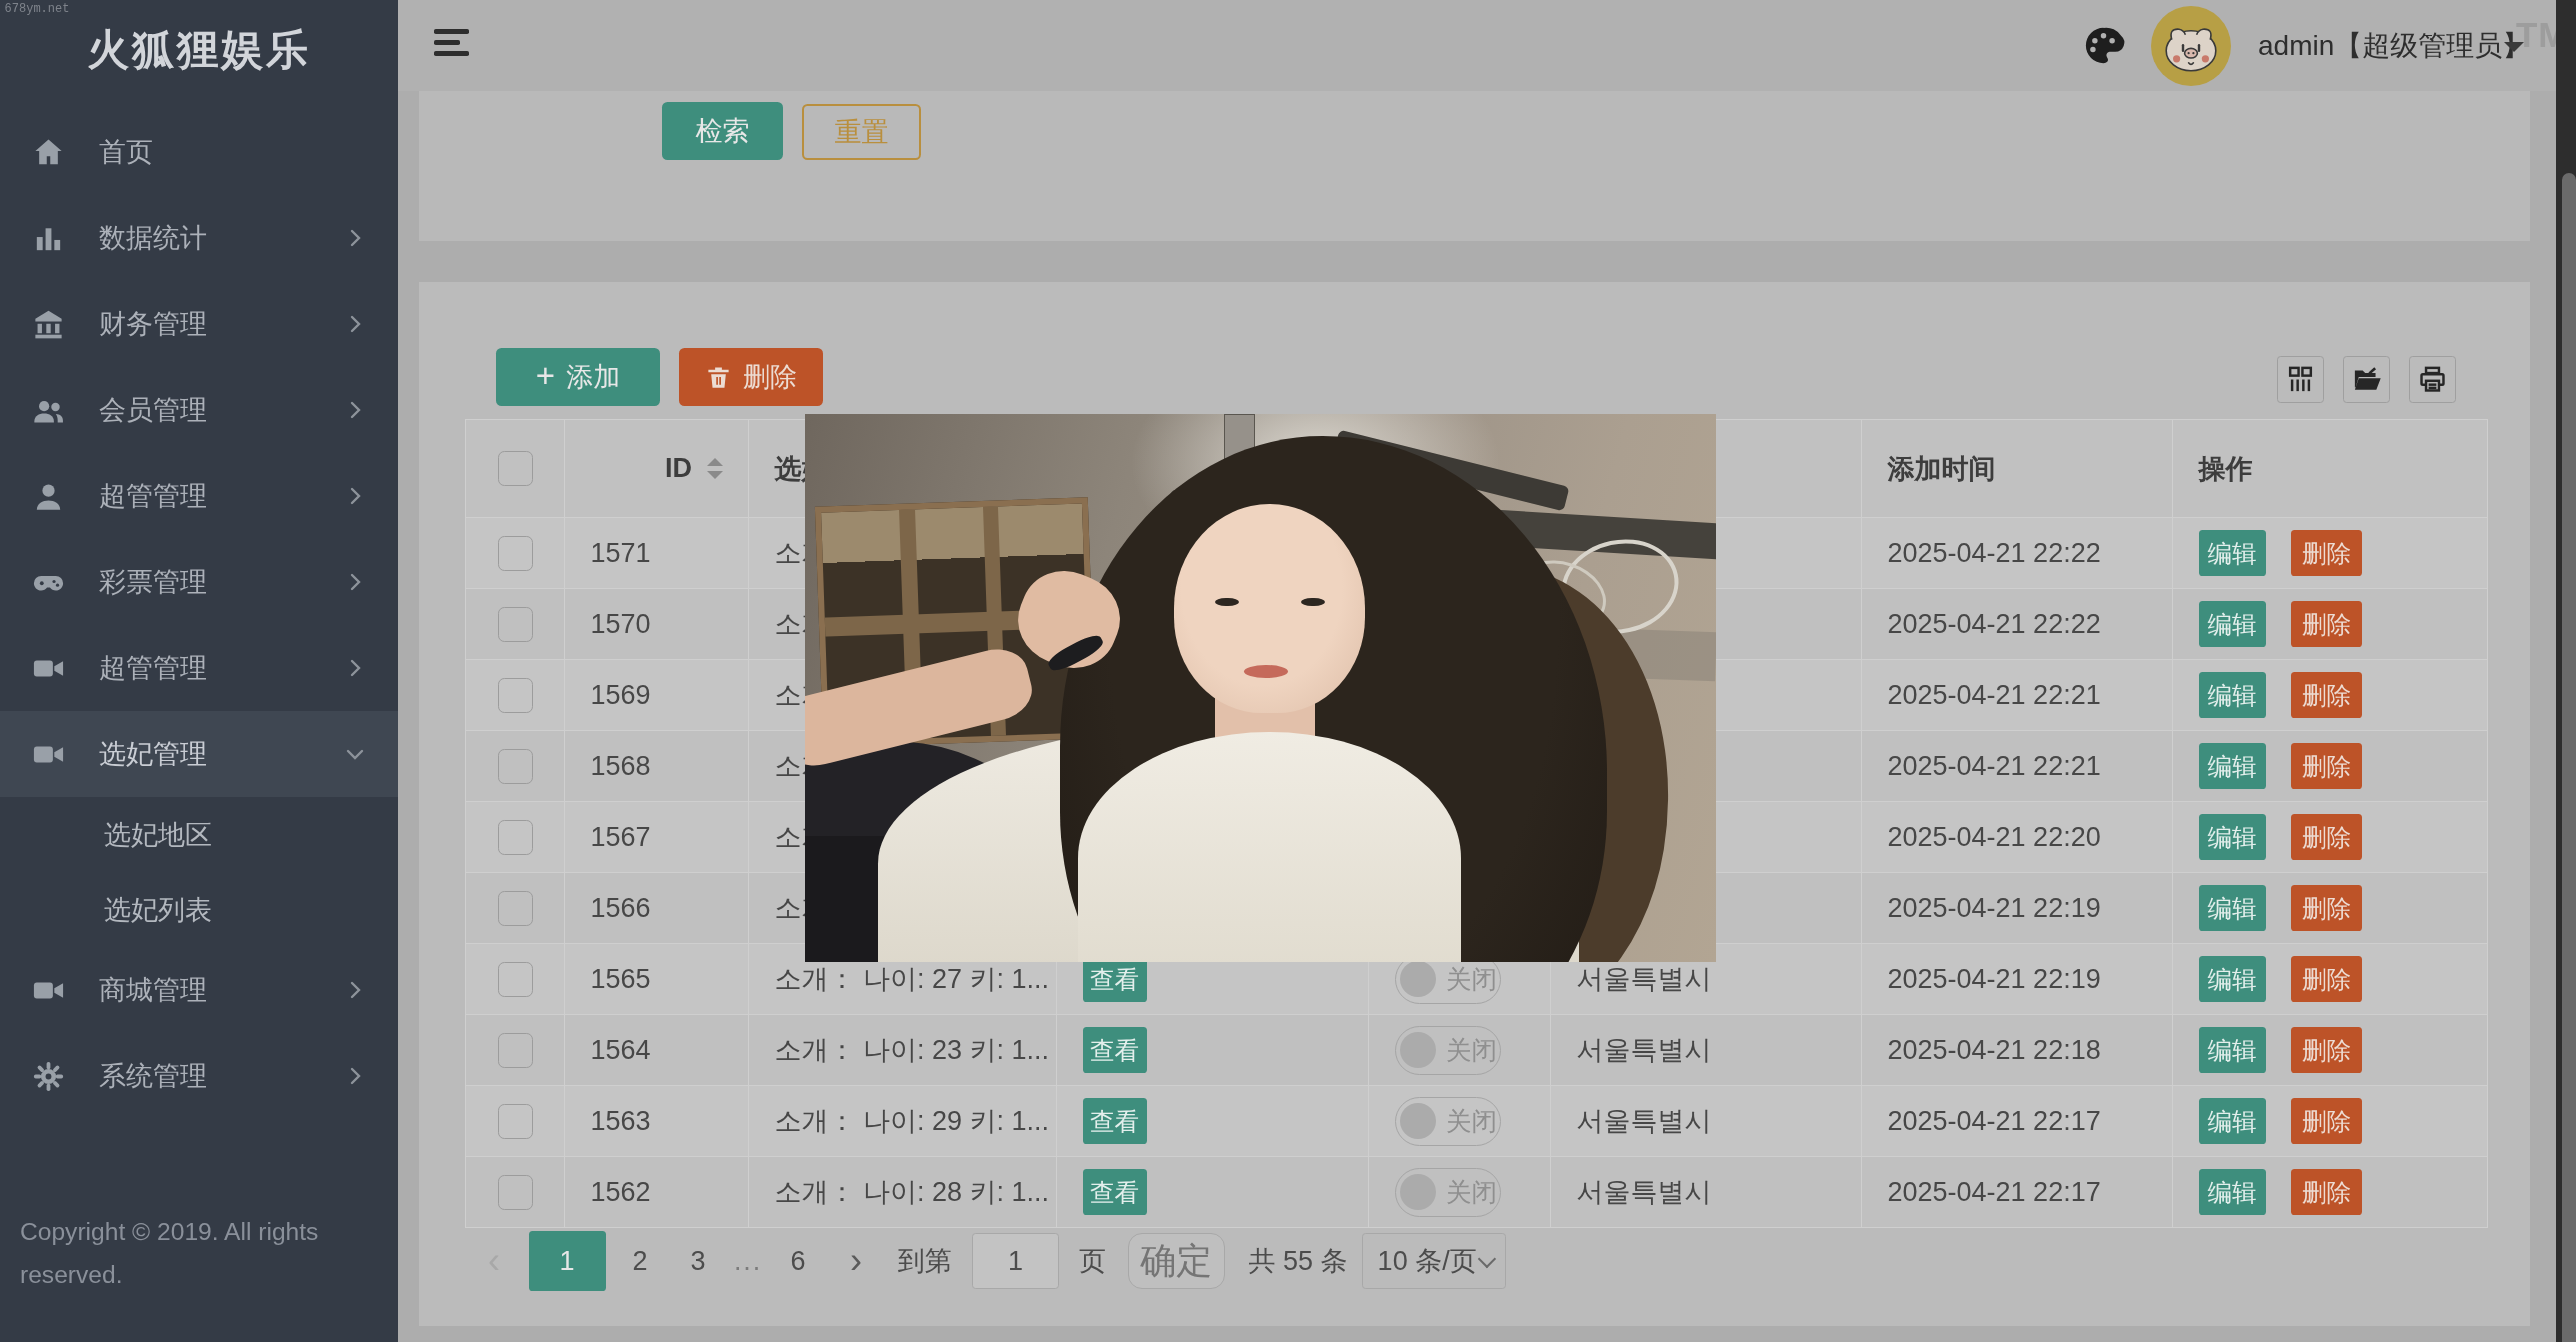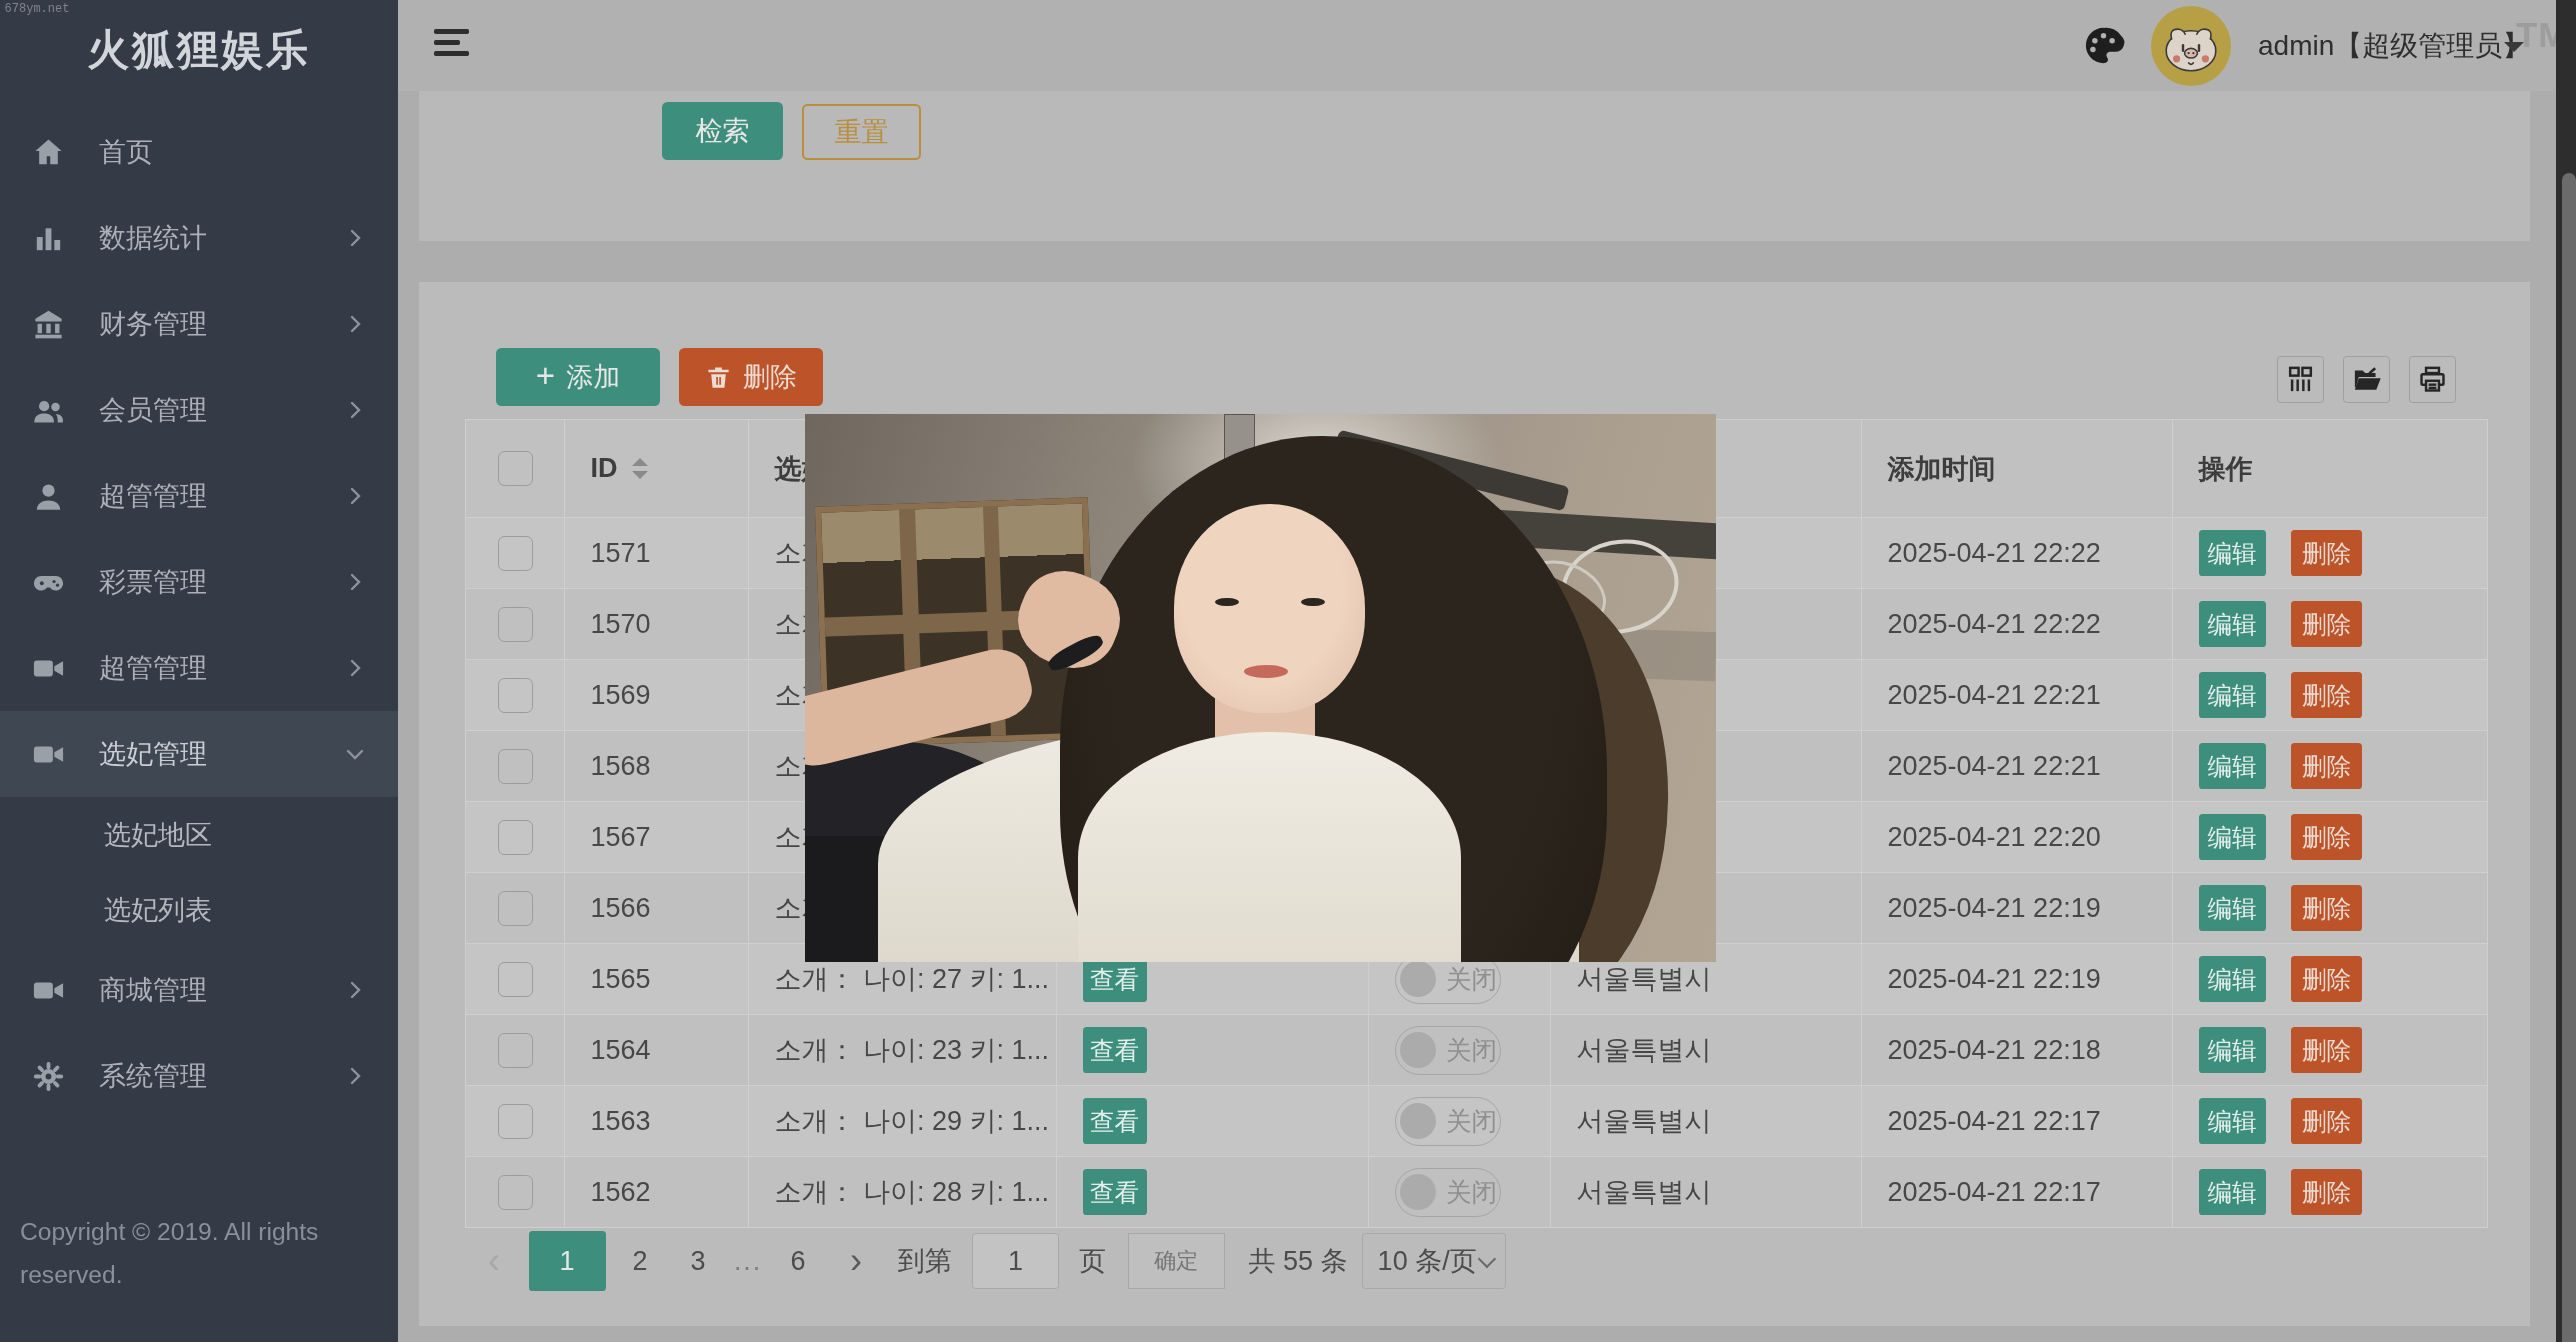--- a/index.html
+++ b/index.html
@@ -110,22 +110,22 @@
   .pg-prev { color:#a8a8a8; } .pg-next { color:#5a5a5a; }
   .pg-num { min-width:58px; height:60px; background:none; border:none; font-size:27px;
             color:#4c4c4c; cursor:pointer; }
   .pg-num.active { background:var(--accent); color:#e7e7e7; border-radius:3.6px;
                    width:77px; margin:0 5.5px; }
   .pg-ellipsis { width:42px; text-align:center; color:#7c7c7c; letter-spacing:1.8px; }
   .pg-text { margin:0 12.8px; color:#4c4c4c; }
   .pg-input { width:87px; height:56px; border:1.8px solid #a8a8a8; border-radius:3.6px;
               background:#c3c3c3; text-align:center; font-size:27px; color:#4c4c4c;
               margin:0 7.3px; font-family:inherit; }
-  .pg-confirm { width:97px; height:56px; border:1.8px solid #a8a8a8; border-radius:0;
-                background:#bfbfbf; color:#757575; font-size:22px; margin:0 9px; cursor:pointer; }
+  .pg-confirm { width:97px; height:56px; border:1.8px solid #a8a8a8; border-radius:14px;
+                background:#bfbfbf; color:#757575; font-size:36px; margin:0 9px; cursor:pointer; }
   .pg-total { margin:0 14.6px; }
   .pg-select { display:flex; align-items:center; justify-content:space-between;
                width:144px; height:56px; border:1.8px solid #a8a8a8; border-radius:3.6px;
                padding:0 14.6px; cursor:pointer; background:transparent; }
   .pg-select .sel-caret { width:12.8px; height:12.8px; border-right:2.7px solid #6a6a6a;
                border-bottom:2.7px solid #6a6a6a; transform:rotate(45deg) translateY(-3.6px); }
 
   
   .photo { position:absolute; left:805px; top:414px; width:911px; height:548px;
            overflow:hidden; z-index:20; cursor:pointer;
@@ -421,21 +421,21 @@
             <line x1="9" y1="18.5" x2="15" y2="18.5"></line>
         </svg>
       </button>
     </div>
 
     <div class="tbl" id="tbl">
         <div class="tr head">
           <div class="td c-check" style="width: 99px;">
             <span class="checkbox"></span>
           </div>
-          <div class="td c-id" style="width: 184px;">
+          <div class="td c-id" style="width: 184px; justify-content: flex-end;">
             <span>ID</span>
             <span class="sort">
               <i class="up"></i>
               <i class="dn"></i>
             </span>
           </div>
           <div class="td c-intro" style="width: 308px;">
             <span>选妃资料</span>
           </div>
           <div class="td c-view" style="width: 312px;">

